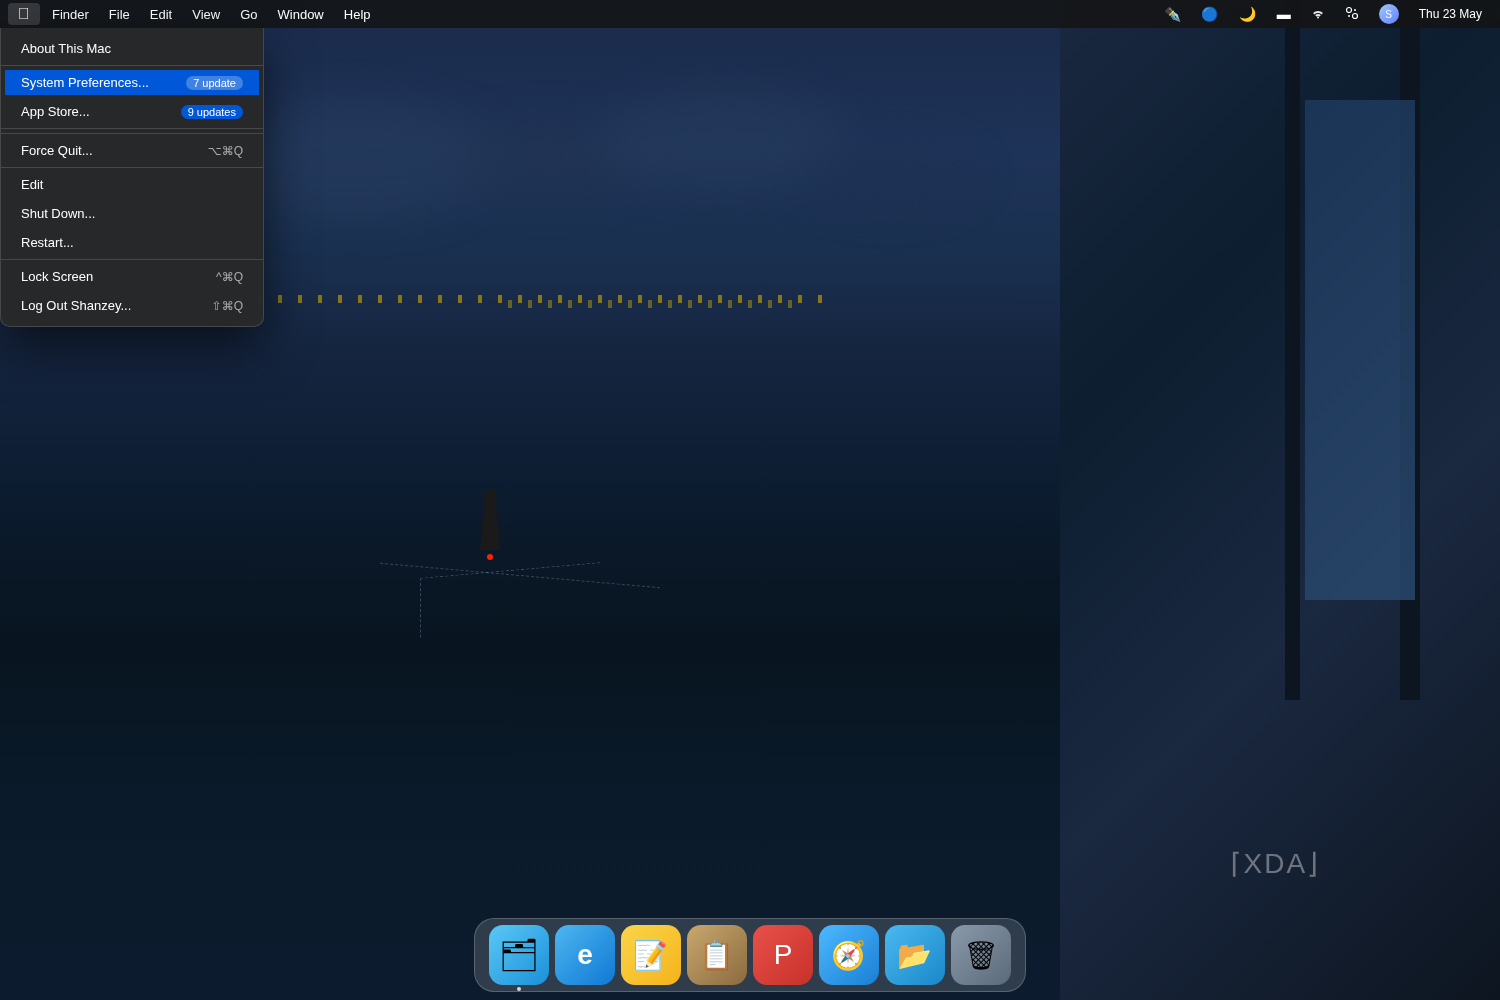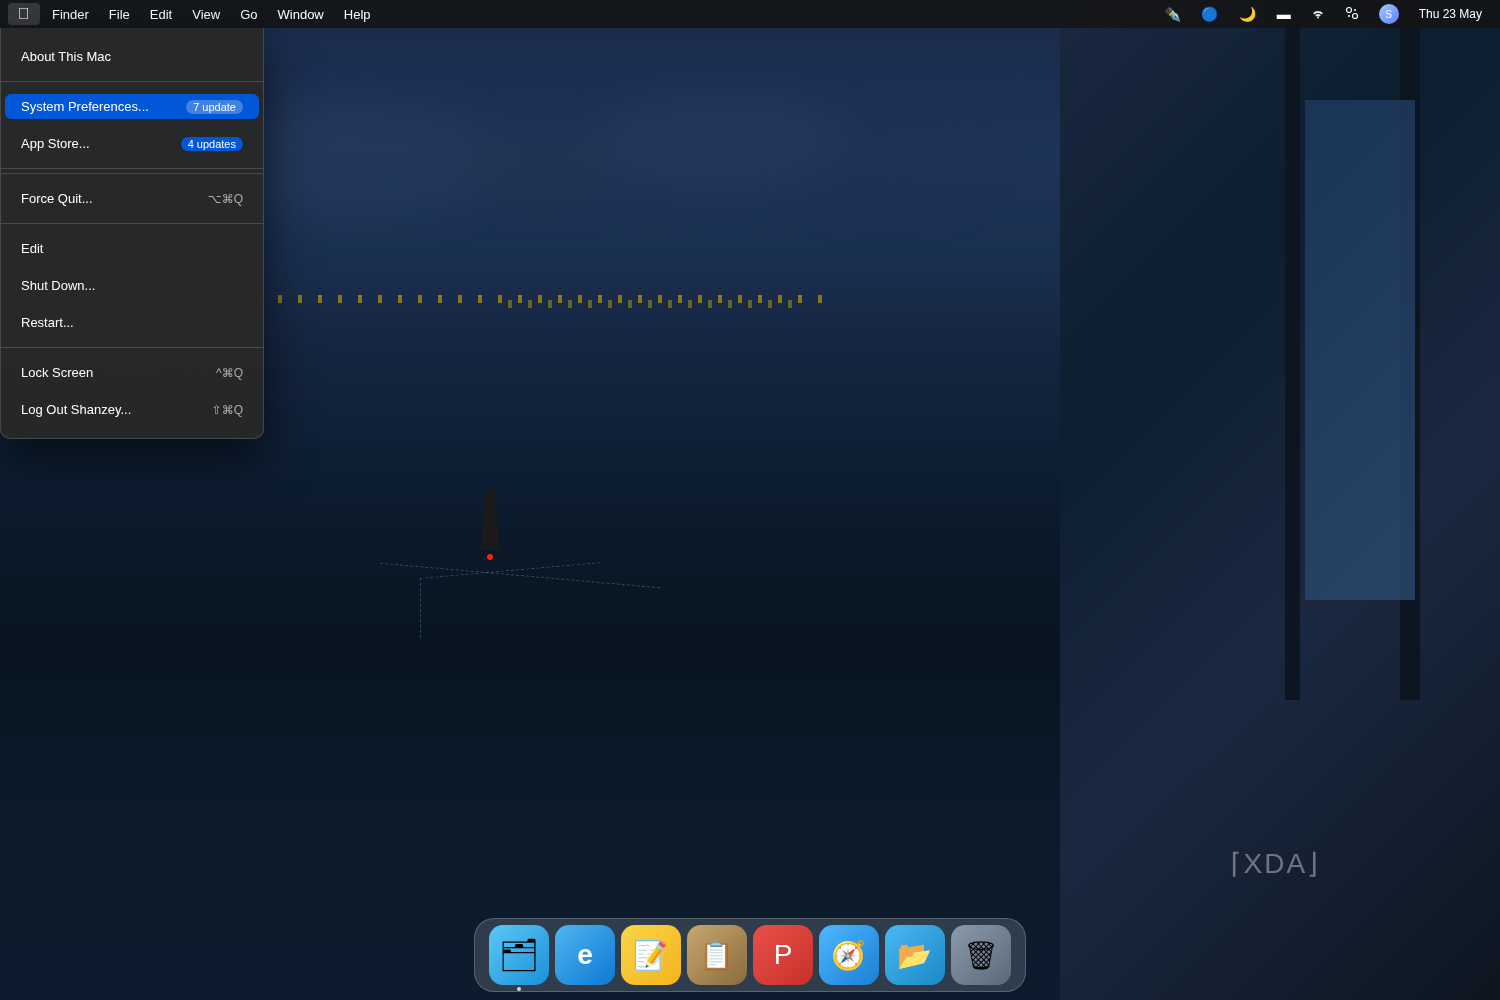--- a/index.html
+++ b/index.html
@@ -189,26 +189,26 @@
     }
 
     .menu-item {
       display: flex;
       align-items: center;
       justify-content: flex-start;
       padding: 5px 16px;
       font-size: 13px;
       cursor: pointer;
       border-radius: 4px;
-      margin: 12px 4px;
+      margin: 4px 4px;
     }
 
     .menu-item.highlighted {
       background: #0057d8;
-      border-radius: 6px;
+      border-radius: 0;
     }
 
     .menu-item-label {
       flex: 1;
     }
 
     .menu-item-badge {
       font-size: 11px;
       background: #0057d8;
       color: white;
@@ -379,21 +379,21 @@
 
   <div class="menu-separator"></div>
 
   <div class="menu-item highlighted">
     <span class="menu-item-label">System Preferences...</span>
     <span class="menu-item-badge">7 update</span>
   </div>
 
   <div class="menu-item">
     <span class="menu-item-label">App Store...</span>
-    <span class="menu-item-badge">4 updates</span>
+    <span class="menu-item-badge">9 updates</span>
   </div>
 
   <div class="menu-separator"></div>
 
 
   <div class="menu-separator"></div>
 
   <div class="menu-item">
     <span class="menu-item-label">Force Quit...</span>
     <span class="menu-item-shortcut">⌥⌘Q</span>

